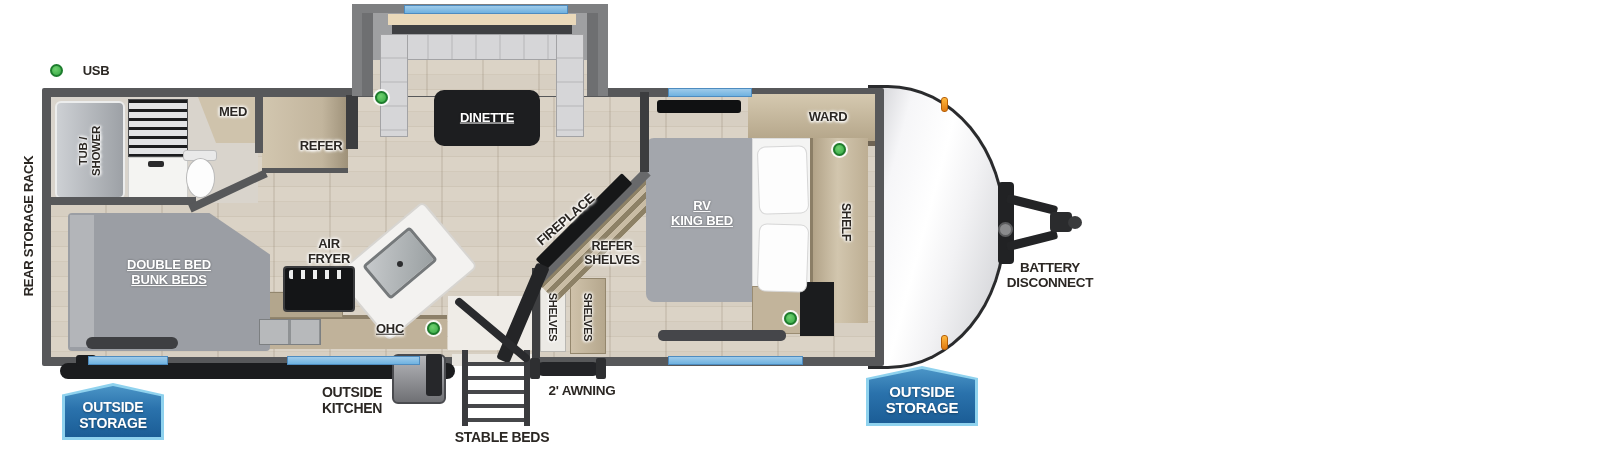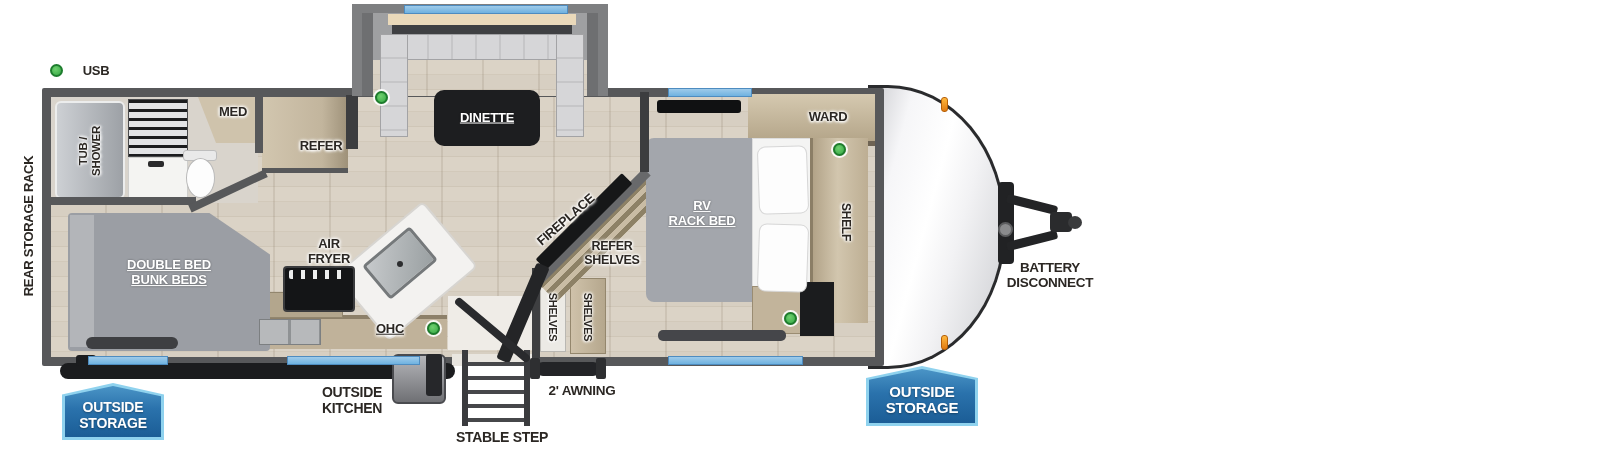--- a/index.html
+++ b/index.html
@@ -149,21 +149,21 @@
   <div style="left:640px;top:92px;width:9px;height:80px;z-index:5;background:#3c3d3f;"></div>
   <div style="left:657px;top:100px;width:84px;height:13px;z-index:4;background:#101112;border-radius:3px;"></div>
   <div style="left:748px;top:94px;width:127px;height:52px;z-index:3;
        background:linear-gradient(180deg,#d5c9b0,#b4a589);border-bottom:5px solid #6e6353;"></div>
   <div class="lbl" style="left:828px;top:117px;">WARD</div>
   <div style="left:646px;top:138px;width:112px;height:164px;z-index:3;background:#a3a6ac;border-radius:8px 0 0 8px;"></div>
   <div style="left:752px;top:138px;width:62px;height:164px;z-index:3;background:#f4f4f3;border:1px solid #ddd;"></div>
   <div style="left:758px;top:146px;width:50px;height:68px;z-index:4;background:#fdfdfd;border:1px solid #d6d6d6;border-radius:8px;transform:rotate(-2deg);"></div>
   <div style="left:758px;top:224px;width:50px;height:68px;z-index:4;background:#fdfdfd;border:1px solid #d6d6d6;border-radius:8px;transform:rotate(2deg);"></div>
   <div class="lblw" style="left:702px;top:214px;">RV
-RACK BED</div>
+KING BED</div>
   <div style="left:810px;top:138px;width:58px;height:185px;z-index:3;
        background:linear-gradient(90deg,#b2a388,#d2c6ae 45%,#bdae93);border-left:3px solid #8b7e66;"></div>
   <div class="lbl vert" style="left:845px;top:222px;font-size:12px;">SHELF</div>
   <div class="dot" style="left:833px;top:143px;"></div>
   <div style="left:752px;top:286px;width:50px;height:48px;z-index:3;background:#c2b49b;border:1px solid #9a8c72;"></div>
   <div style="left:800px;top:282px;width:34px;height:54px;z-index:3;background:#1b1c1e;"></div>
   <div class="dot" style="left:784px;top:312px;"></div>
   <div style="left:658px;top:330px;width:128px;height:11px;z-index:4;background:#45464a;border-radius:5px;"></div>
 
   <div class="dot" style="left:50px;top:64px;"></div>
@@ -179,21 +179,21 @@
 KITCHEN</div>
 
   <div style="left:462px;top:350px;width:6px;height:76px;z-index:9;background:#3a3b3e;"></div>
   <div style="left:524px;top:350px;width:6px;height:76px;z-index:9;background:#3a3b3e;"></div>
   <div style="left:468px;top:362px;width:56px;height:4px;z-index:9;background:#46474a;"></div>
   <div style="left:468px;top:376px;width:56px;height:4px;z-index:9;background:#46474a;"></div>
   <div style="left:468px;top:390px;width:56px;height:4px;z-index:9;background:#46474a;"></div>
   <div style="left:468px;top:404px;width:56px;height:4px;z-index:9;background:#46474a;"></div>
   <div style="left:468px;top:418px;width:56px;height:4px;z-index:9;background:#46474a;"></div>
   <div style="left:445px;top:326px;width:95px;height:8px;z-index:9;background:#292a2d;transform:rotate(40deg);border-radius:4px;"></div>
-  <div class="lbl" style="left:502px;top:438px;font-size:14px;z-index:50;">STABLE STEP</div>
+  <div class="lbl" style="left:502px;top:438px;font-size:14px;z-index:50;">STABLE BEDS</div>
 
   <div style="left:536px;top:362px;width:64px;height:14px;z-index:9;background:#232427;border-radius:7px;"></div>
   <div style="left:530px;top:358px;width:10px;height:21px;z-index:9;background:#2e2f31;border-radius:2px;"></div>
   <div style="left:596px;top:358px;width:10px;height:21px;z-index:9;background:#2e2f31;border-radius:2px;"></div>
   <div class="lbl" style="left:582px;top:391px;font-size:13.5px;z-index:50;">2' AWNING</div>
 
   <div class="badgeO" style="left:62px;top:383px;width:102px;height:57px;">
     <div class="badgeI">
       <div class="badgeT">OUTSIDE
 STORAGE</div>

